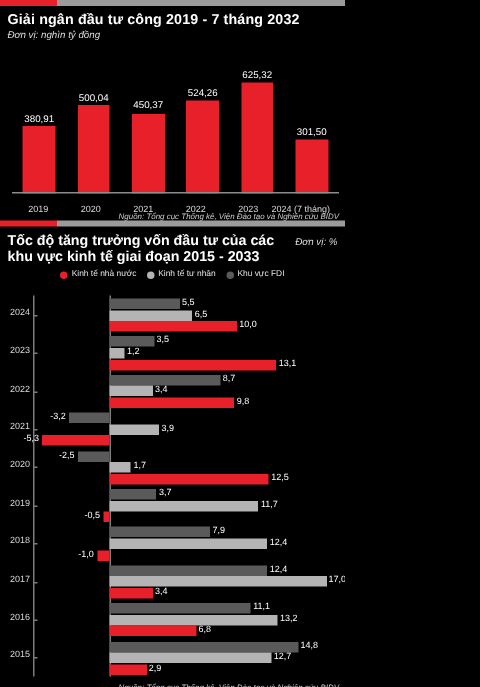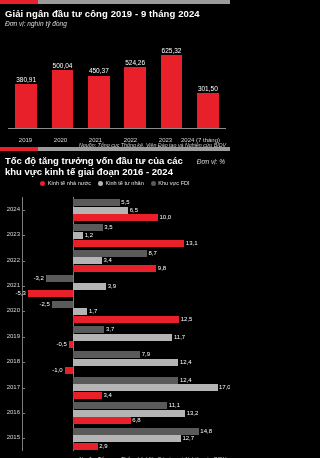--- a/index.html
+++ b/index.html
@@ -72,21 +72,21 @@
   }
 </style>
 </head>
 <body>
 
 <div class="panel">
   <div class="rule">
     <span class="red"></span>
     <span class="grey"></span>
   </div>
-  <div class="title">Giải ngân đầu tư công 2019 - 9 tháng 2024</div>
+  <div class="title">Giải ngân đầu tư công 2019 - 7 tháng 2032</div>
   <div class="subtitle">Đơn vị: nghìn tỷ đồng</div>
 
   <div id="chart1">
     <div class="v-plot" id="v-plot">
         <div class="vbar-slot" style="left: 3.33333%; width: 10%;">
           <div class="vval">380,91</div>
           <div class="vbar" style="height: 46.7975%; background: rgb(232, 32, 42);"></div>
         </div>
         <div class="vbar-slot" style="left: 20%; width: 10%;">
           <div class="vval">500,04</div>
@@ -119,21 +119,21 @@
       <div class="vcat" style="left: 178.5px; width: 44px;">2024 (7 tháng)</div>
     </div>
 </div>
 
 <div class="panel">
   <div class="rule">
     <span class="red"></span>
     <span class="grey"></span>
   </div>
   <div class="title-row">
-    <span class="t">Tốc độ tăng trưởng vốn đầu tư của các khu vực kinh tế giai đoạn 2016 - 2024</span>
+    <span class="t">Tốc độ tăng trưởng vốn đầu tư của các khu vực kinh tế giai đoạn 2015 - 2033</span>
     <span class="u">Đơn vị: %</span>
   </div>
 
   <div id="chart2">
     <div class="legend" id="legend">
         <span class="lg">
           <span class="dot" style="background: rgb(232, 32, 42);"></span>
           <span>Kinh tế nhà nước</span>
         </span>
         <span class="lg">

